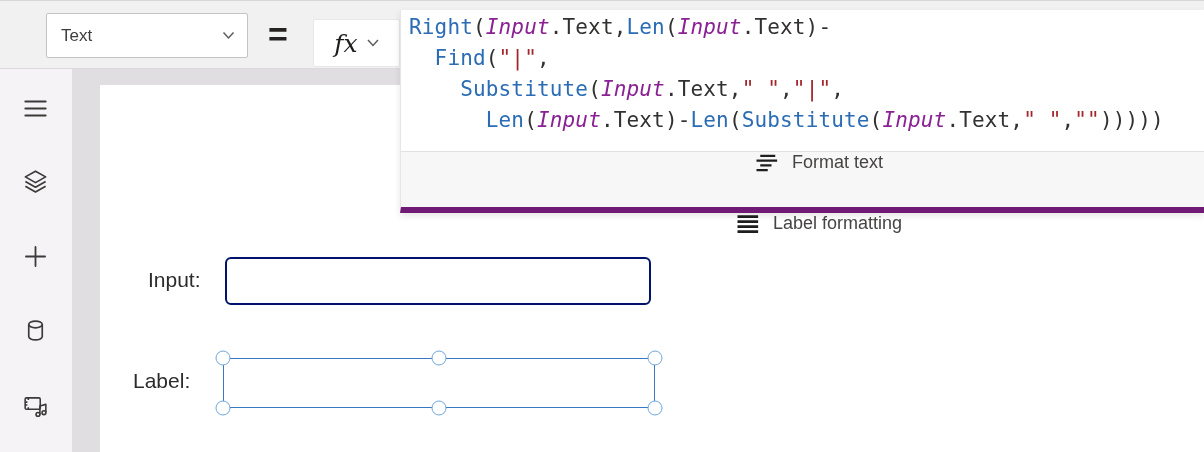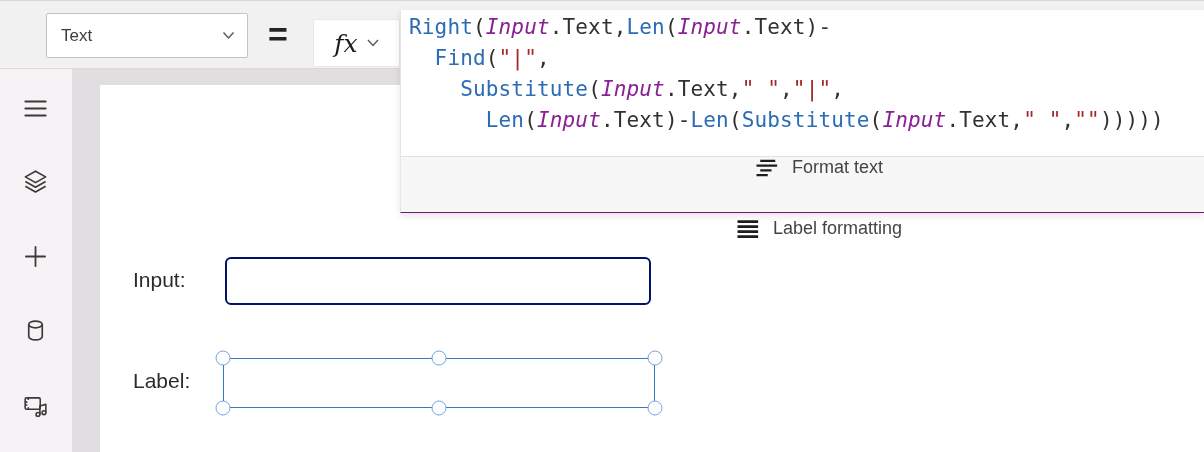--- a/index.html
+++ b/index.html
@@ -25,36 +25,36 @@
   .sidebar { position:absolute; left:0; top:69px; width:72px; height:383px; background:#f5f3f5; }
   .side-icon { position:absolute; left:22px; width:27px; height:27px; cursor:pointer; }
   .side-icon svg { width:100%; height:100%; }
   .si-1 { top:26px; } .si-2 { top:99px; } .si-3 { top:174px; } .si-4 { top:248px; } .si-5 { top:323px; }
 
   
   .canvas-bg { position:absolute; left:72px; top:69px; width:1132px; height:383px; background:#e0dee0; }
   .page { position:absolute; left:100px; top:85px; width:1104px; height:367px; background:#ffffff; }
 
   .lbl-text { position:absolute; font-size:21px; color:#2d2c2c; }
-  .input-label { left:133px; top:268px; }
+  .input-label { left:148px; top:268px; }
   .label-label { left:133px; top:369px; }
 
   .text-input { position:absolute; left:225px; top:257px; width:426px; height:48px;
                 background:#fff; border:2px solid #00126b; border-radius:6px; }
 
   .label-ctrl { position:absolute; left:223px; top:358px; width:432px; height:50px;
                 border:1.5px solid #3878c2; background:transparent; }
   .handle { position:absolute; width:15px; height:15px; border-radius:50%;
             background:#fff; border:1.5px solid #71a6dc; transform:translate(-50%,-50%); cursor:pointer; }
   .h-tl { left:223px; top:358px; } .h-tc { left:439px; top:358px; } .h-tr { left:655px; top:358px; }
   .h-bl { left:223px; top:408px; } .h-bc { left:439px; top:408px; } .h-br { left:655px; top:408px; }
 
   
   .formula-panel { position:absolute; left:400px; top:10px; width:804px; height:203px;
-                   background:#ffffff; border-left:1px solid #e7e5e5; border-bottom:1px solid #701a75;
+                   background:#ffffff; border-left:1px solid #e7e5e5; border-bottom:6px solid #701a75;
                    box-shadow:0 3px 7px rgba(0,0,0,0.10); }
   .formula-code { position:absolute; left:0; top:0; right:0; height:147px; overflow:hidden;
                   padding:2px 0 0 8px; font-family:"DejaVu Sans Mono", monospace;
                   font-size:21px; line-height:31px; letter-spacing:0.15px; white-space:pre; cursor:text; }
   .tk-fn   { color:#2b6cb5; }
   .tk-ctrl { color:#8a2194; font-style:italic; }
   .tk-str  { color:#a4262c; }
   .tk-p    { color:#323130; }
 
   .formula-toolbar { position:absolute; left:0; right:0; bottom:0; height:56px;

